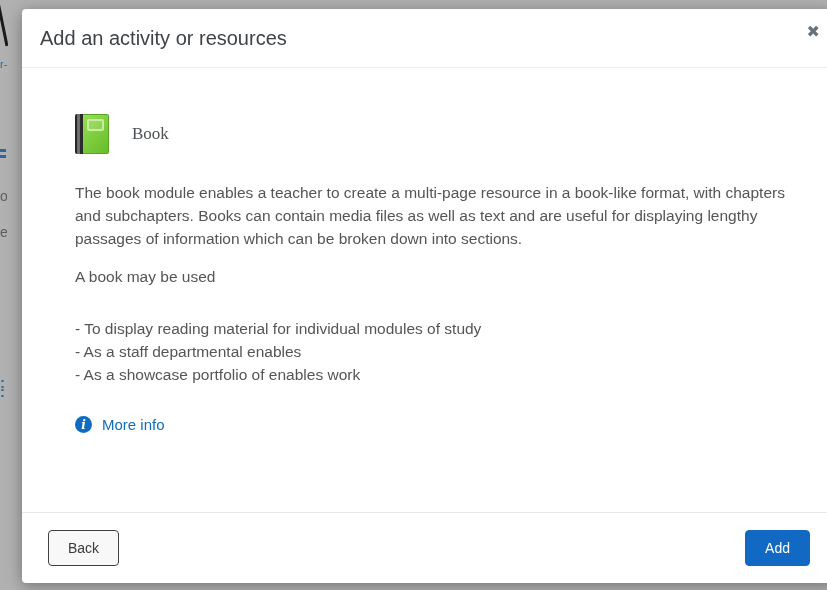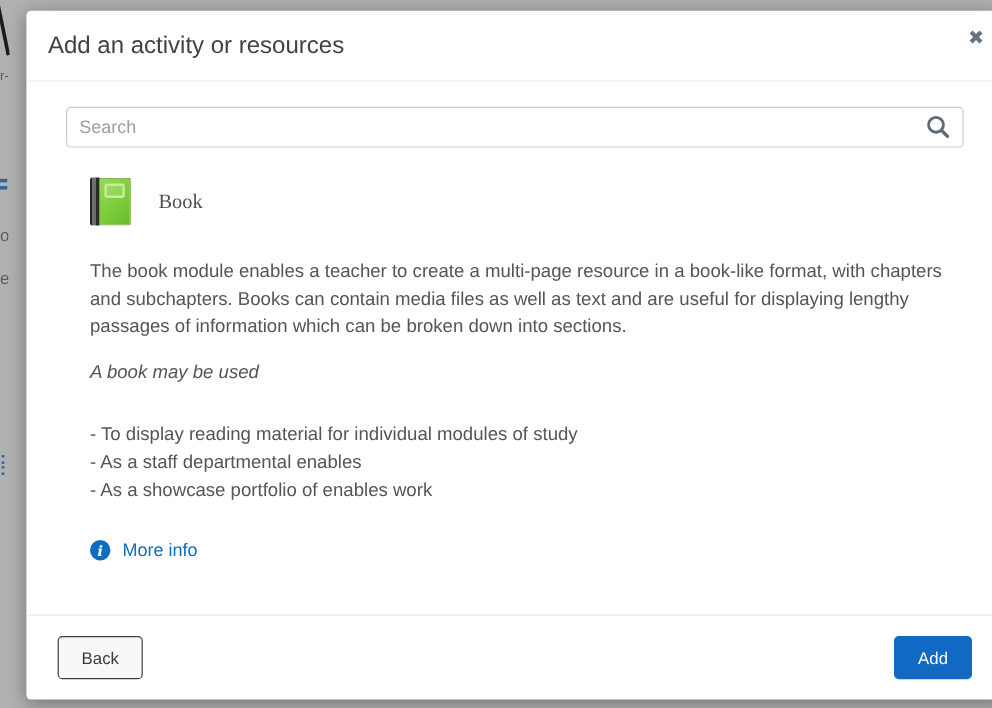--- a/index.html
+++ b/index.html
@@ -50,21 +50,21 @@
     background:linear-gradient(90deg,#262626 0 2px,#6e6e6e 2px 5px,#2b2b2b 5px);}
   .book-cover{flex:1;position:relative;border:1px solid #58a520;border-left:none;
     border-radius:0 2px 2px 0;
     background:linear-gradient(135deg,var(--book-green-light,#96de55),var(--book-green,#67bd28));}
   .book-label{position:absolute;top:4px;left:4px;right:4px;height:8px;
     border:2px solid #c9ec9e;border-radius:2px;background:rgba(255,255,255,.12);}
   .module-name{font-size:17px;color:#4d5154;}
 
   .para{font-size:15.5px;line-height:23px;color:#555;max-width:737px;}
   .module-desc{margin-top:27px;}
-  .usage-intro{margin-top:15px;font-style:italic;}
+  .usage-intro{margin-top:15px;}
   .usage-list{margin-top:29px;}
   .more-info{margin-top:30px;display:flex;align-items:center;gap:10px;
     color:var(--link,#0f6cbf);font-size:15px;cursor:pointer;width:max-content;text-decoration:none;}
   .info-icon{width:17px;height:17px;border-radius:50%;flex-shrink:0;
     background:var(--link,#0f6cbf);color:#fff;display:flex;align-items:center;justify-content:center;
     font:italic bold 12px "DejaVu Serif",serif;}
 
   .modal-footer{position:absolute;left:0;right:0;bottom:0;height:71px;
     border-top:1px solid #e6e6e6;display:flex;align-items:center;
     justify-content:space-between;padding:0 26px;box-sizing:border-box;}
@@ -101,29 +101,20 @@
 
 <div class="modal">
 
   <div class="modal-header">
     <span class="modal-title">Add an activity or resources</span>
     <button class="close-btn">✖</button>
   </div>
 
   <div class="modal-body">
 
-    <div class="search-wrap">
-      <input class="search-input" type="text" placeholder="Search" style="">
-      <span class="search-icon">
-        <svg width="21" height="21" viewBox="0 0 21 21">
-          <circle cx="9" cy="9" r="6.2" fill="none" stroke="#5f6b76" stroke-width="2.4"></circle>
-          <line x1="13.6" y1="13.6" x2="18.5" y2="18.5" stroke="#5f6b76" stroke-width="2.8" stroke-linecap="round"></line>
-        </svg>
-      </span>
-    </div>
 
     <div class="module">
 
       <div class="module-head">
         <span class="book-icon">
           <span class="book-spine"></span>
           <span class="book-cover">
             <span class="book-label"></span>
           </span>
         </span>

